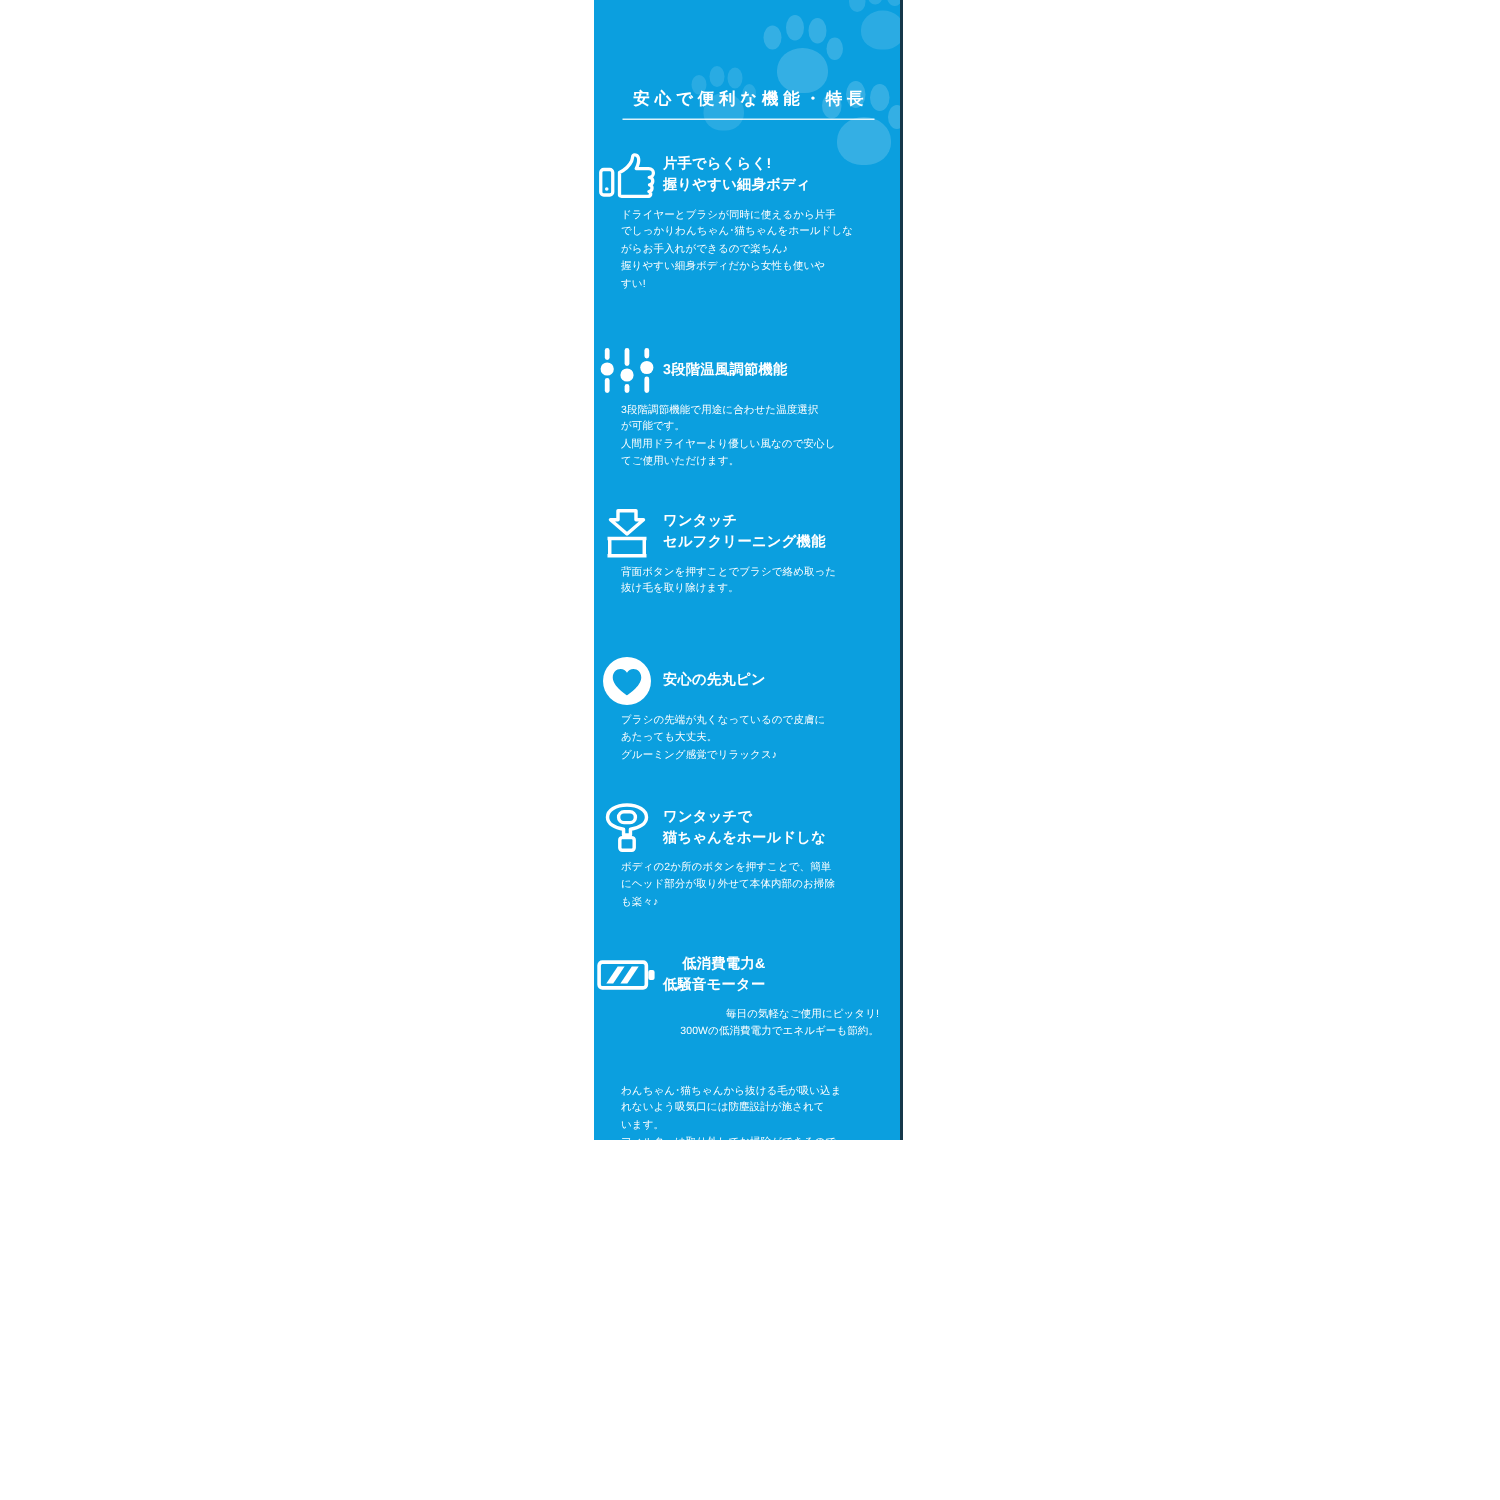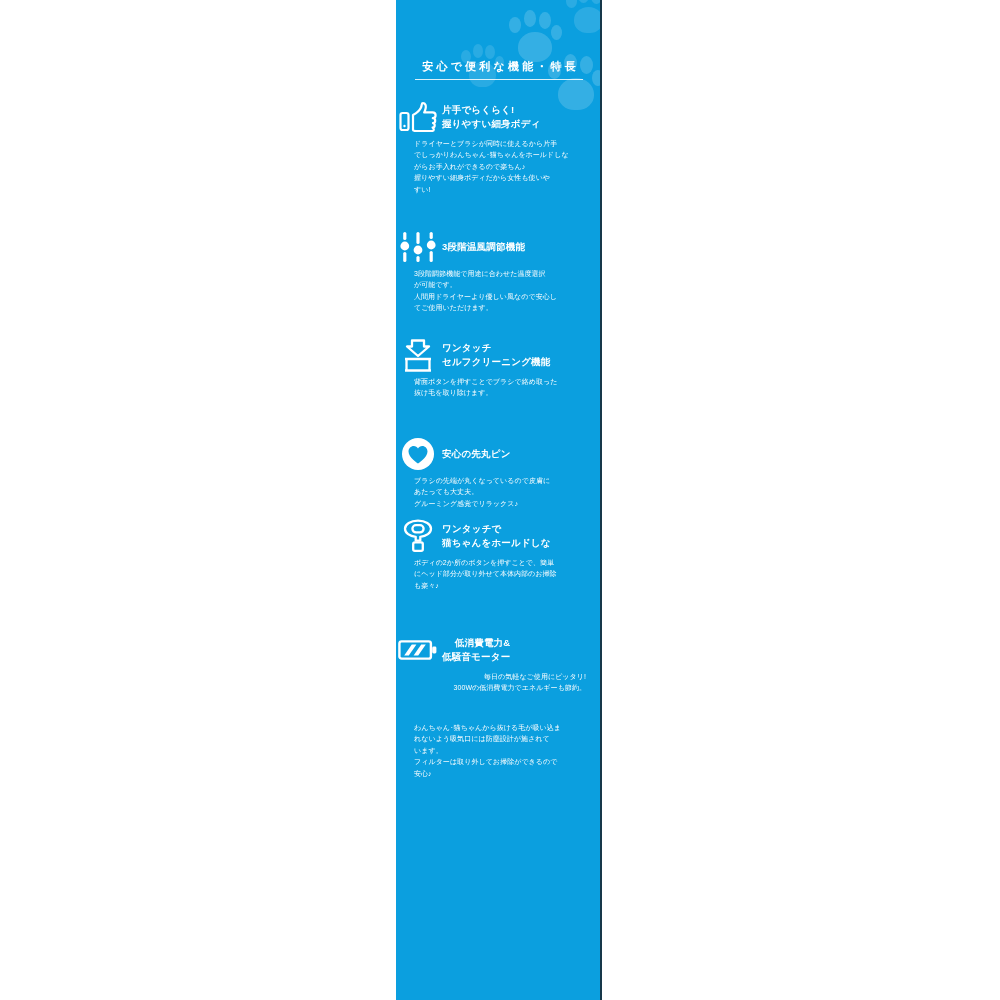--- a/index.html
+++ b/index.html
@@ -5,21 +5,21 @@
   html,body{margin:0;padding:0;}
   body{
     width:1000px;height:1000px;background:#ffffff;
     font-family:"Liberation Sans","DejaVu Sans",sans-serif;
     overflow:hidden;
   }
   #stage{position:relative;width:1000px;height:1000px;}
 
   
   #panel{
-    position:absolute;left:396px;top:0;width:206px;height:1000px;
+    position:absolute;left:396px;top:0;width:206px;height:760px;
     background:#0b9fdf;
     border-right:2px solid #16384a;
     box-sizing:border-box;
     overflow:hidden;
   }
 
   
   .paw{position:absolute;opacity:.17;}
   .paw .pad{position:absolute;background:#ffffff;border-radius:50%;}
 
@@ -179,21 +179,21 @@
           <div>安心の先丸ピン</div>
         </div>
       </div>
       <div class="f-body">
         <div>ブラシの先端が丸くなっているので皮膚に</div>
         <div>あたっても大丈夫。</div>
         <div>グルーミング感覚でリラックス♪</div>
       </div>
     </div>
 
-    <div class="feature" style="top:519px;">
+    <div class="feature" style="top:535px;">
       <div class="f-head">
         <div class="f-ico">
           <svg width="38" height="34" viewBox="0 0 38 34">
             <path d="M19 1.6 C26.5 1.6 32 5.2 32 9.8 C32 14 27.3 17.2 21.3 17.8 L21.3 21.6 L16.7 21.6 L16.7 17.8 C10.7 17.2 6 14 6 9.8 C6 5.2 11.5 1.6 19 1.6 Z" fill="none" stroke="#fff" stroke-width="2.3" stroke-linejoin="round"></path>
             <rect x="13.4" y="6.2" width="11.2" height="7.2" rx="3.6" fill="none" stroke="#fff" stroke-width="2.3"></rect>
             <rect x="14.2" y="23.4" width="9.6" height="8.4" rx="1.6" fill="none" stroke="#fff" stroke-width="2.3"></rect>
           </svg>
         </div>
         <div class="f-ttl">
           <div>ワンタッチで</div>

